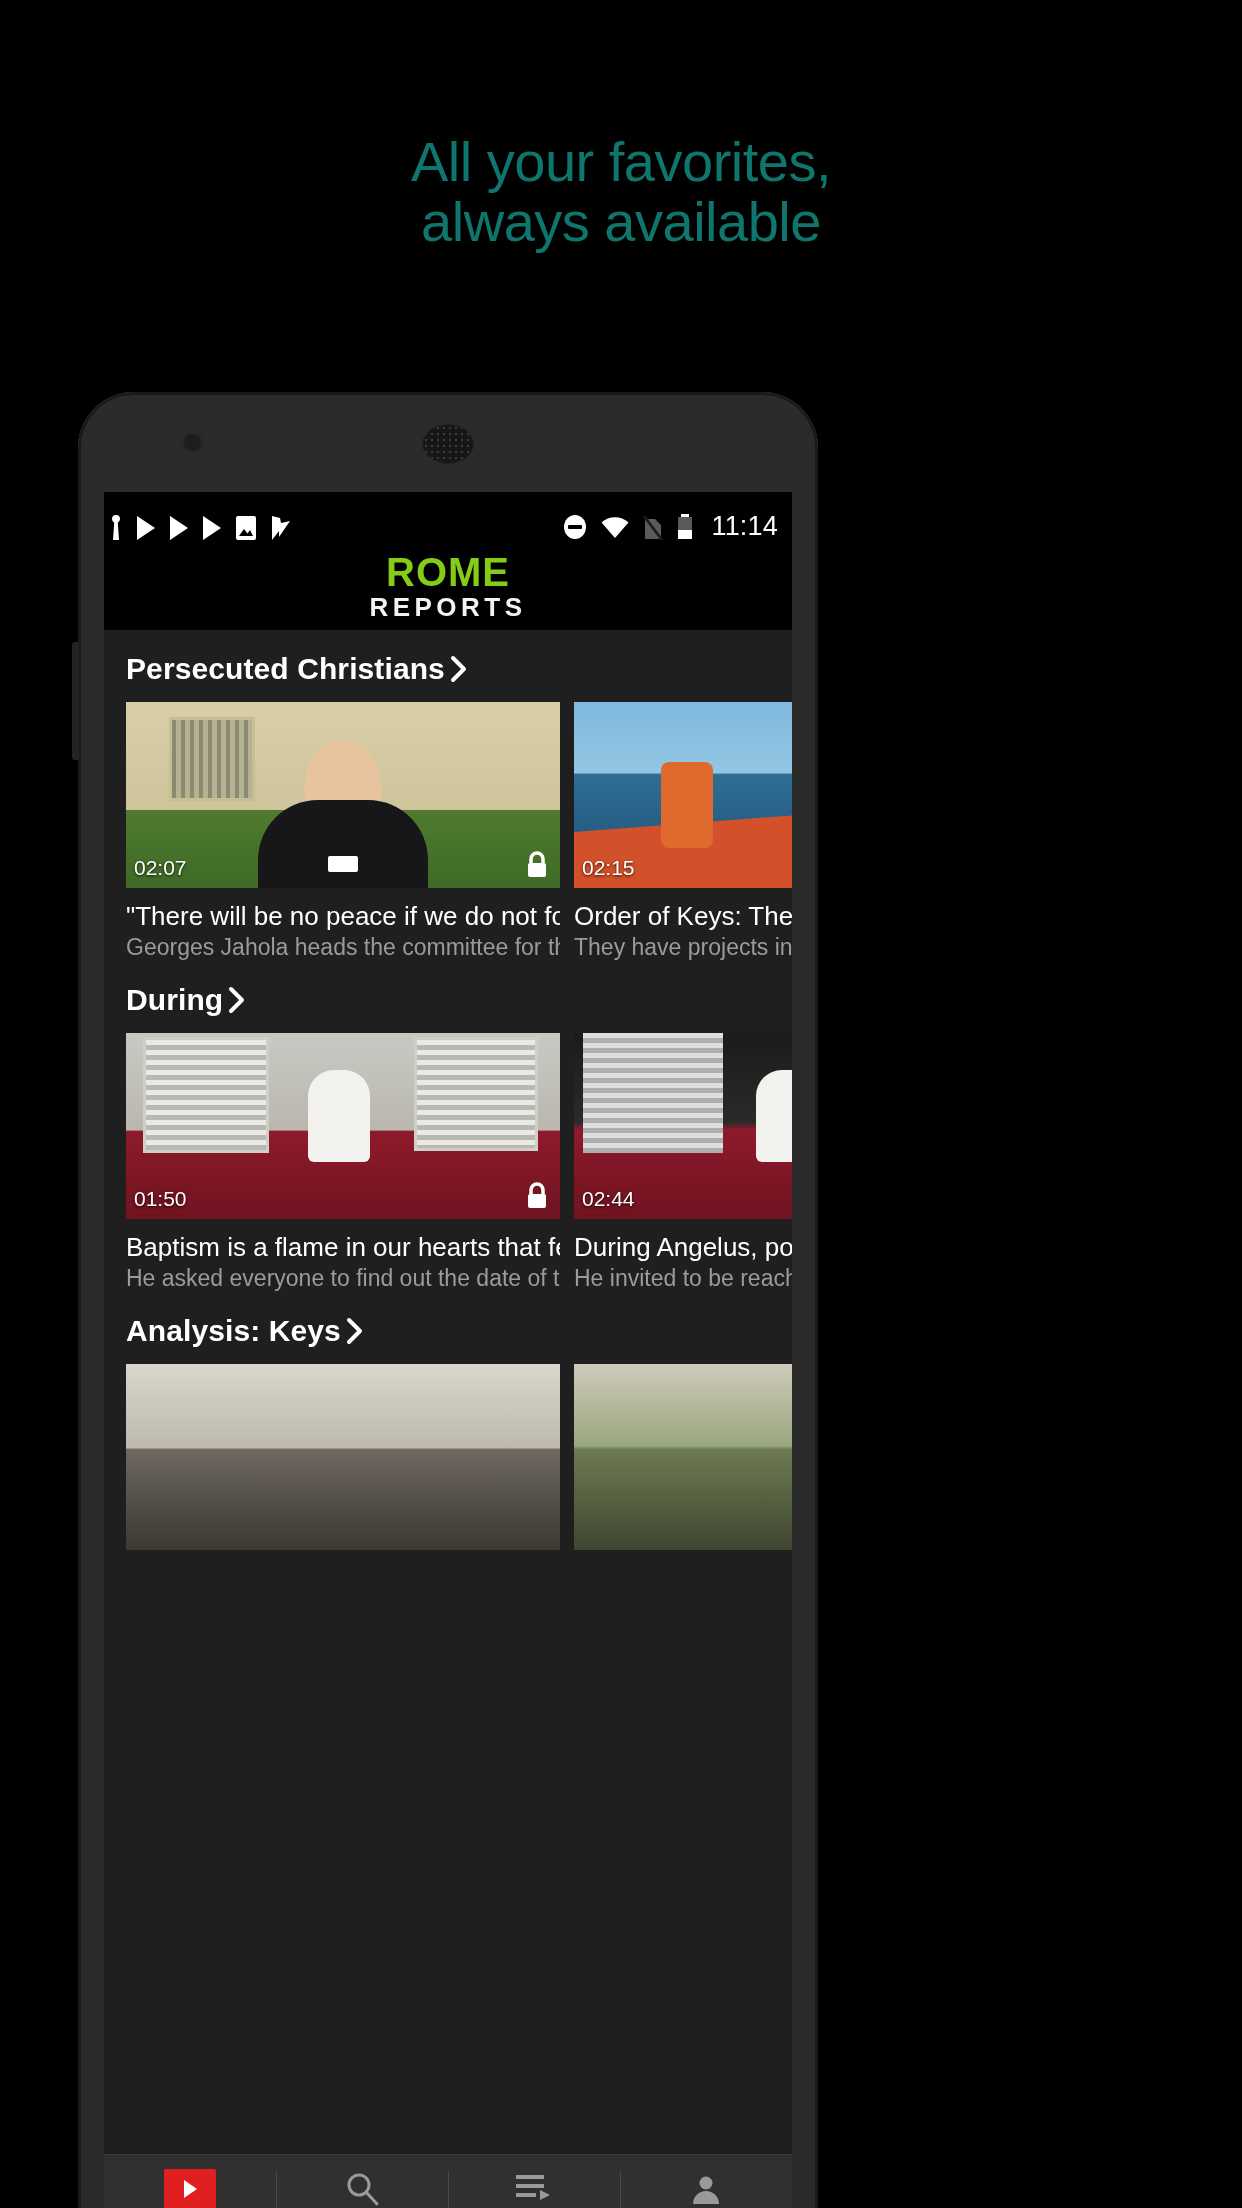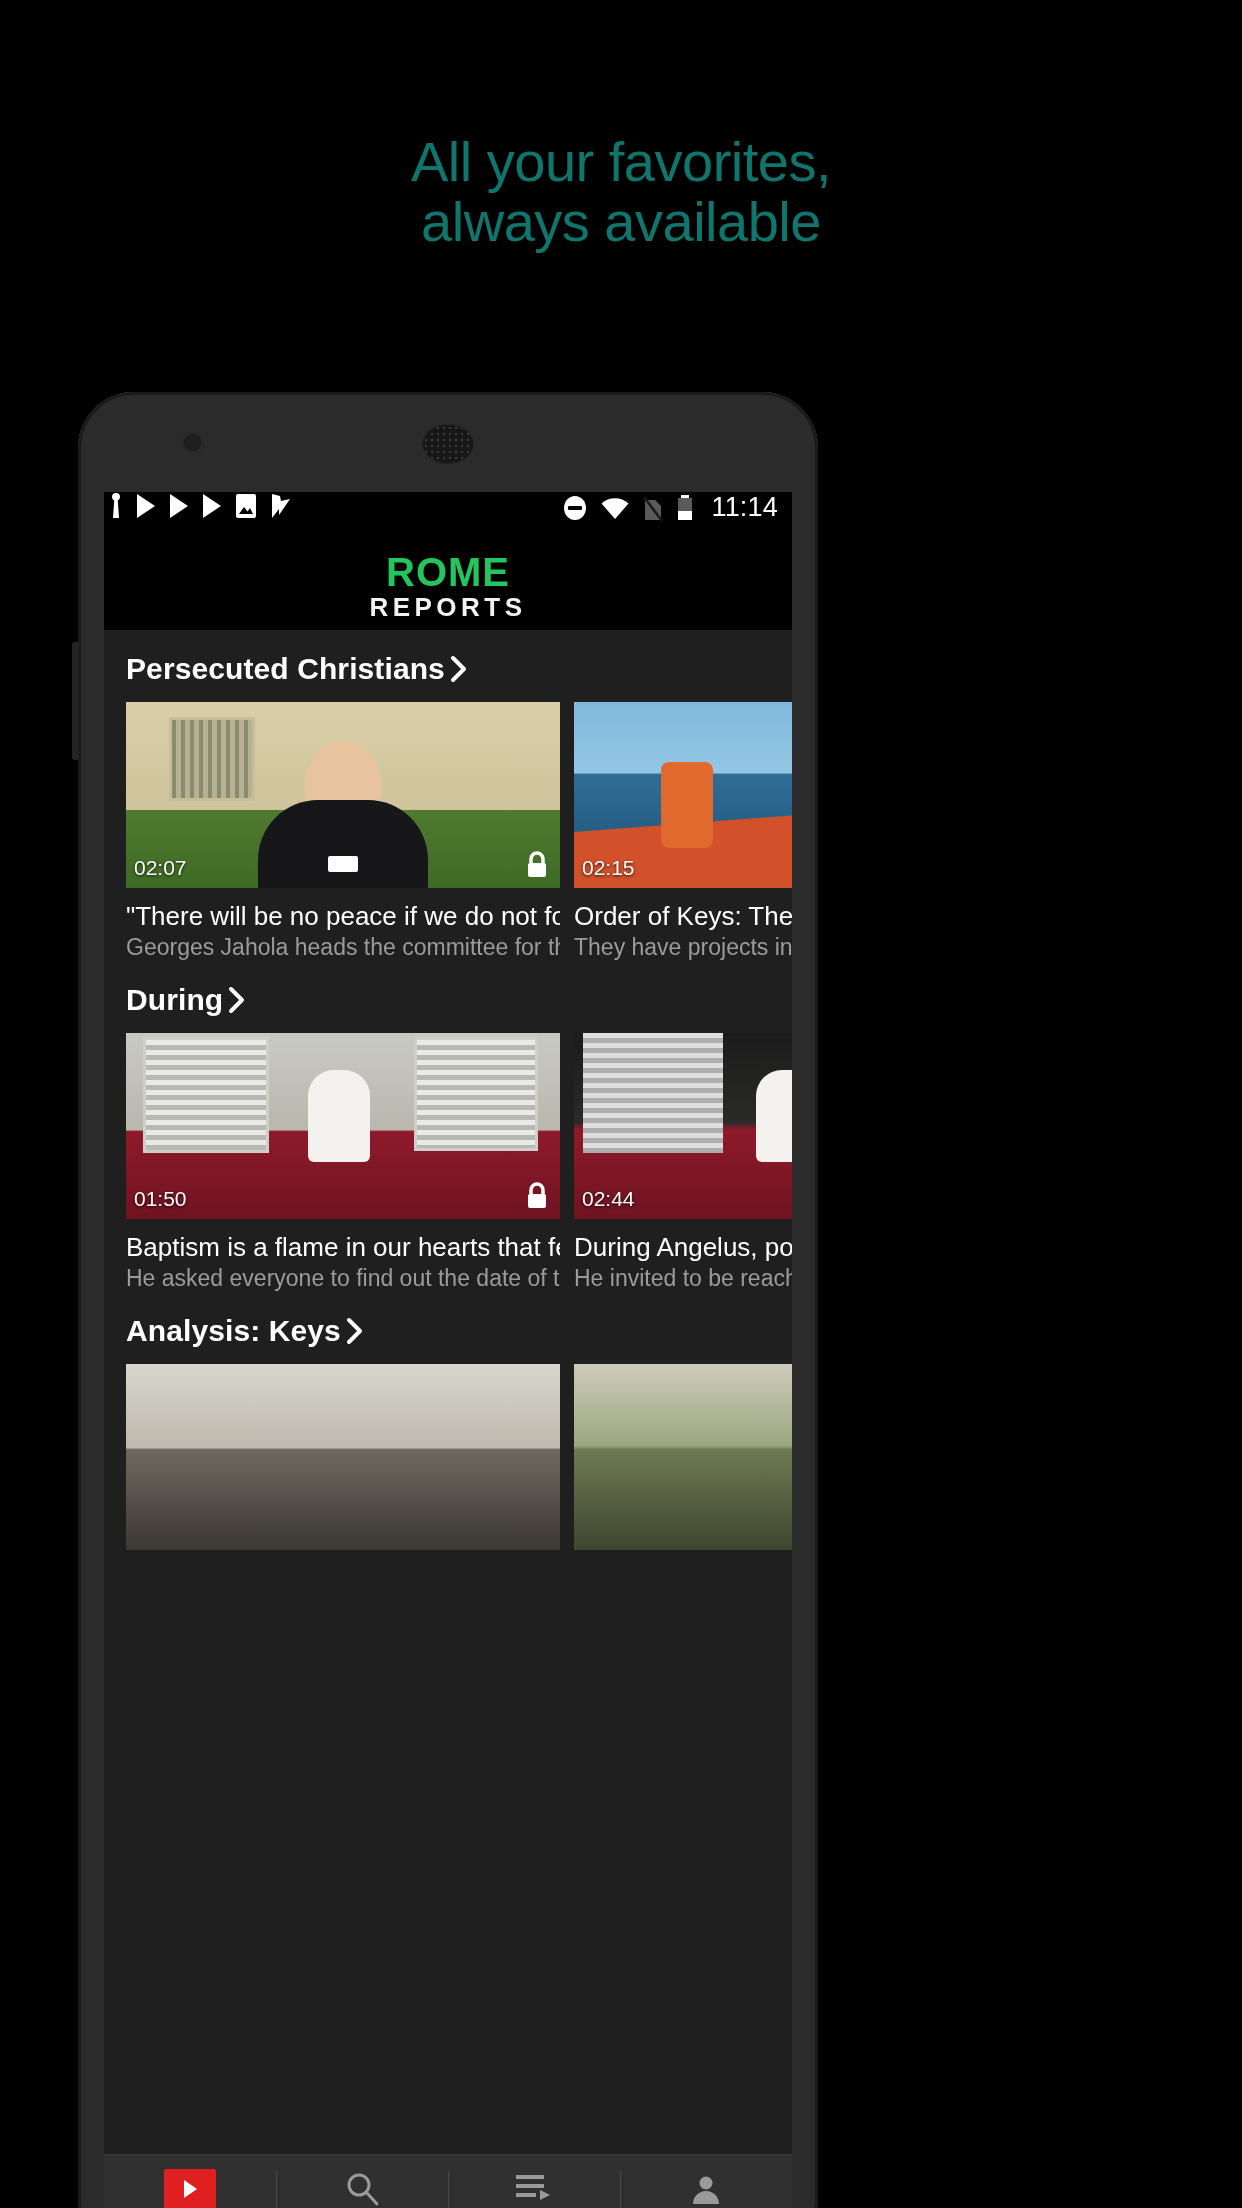--- a/index.html
+++ b/index.html
@@ -71,21 +71,21 @@
     height: 1730px;
     background: #1c1c1c;
     overflow: hidden;
   }
 
   
   .statusbar {
     height: 50px;
     background: #000;
     display: flex;
-    align-items: flex-start;
+    align-items: flex-end;
     padding: 0 14px 0 4px;
     color: #fff;
   }
   .sb-left { display: flex; align-items: center; gap: 11px; flex: 1; }
   .sb-right { display: flex; align-items: center; gap: 11px; }
   .sb-icon { display: block; }
   .sb-time {
     font-size: 27px;
     font-weight: 400;
     letter-spacing: 0.2px;
@@ -99,21 +99,21 @@
     background: #000;
     display: flex;
     align-items: center;
     justify-content: center;
   }
   .logo { text-align: center; line-height: 1; }
   .logo-rome {
     display: block;
     font-size: 40px;
     font-weight: 700;
-    color: #22c55e;
+    color: #84cc16;
     letter-spacing: 1px;
   }
   .logo-reports {
     display: block;
     font-size: 26px;
     font-weight: 700;
     color: #f2f2f2;
     letter-spacing: 4.5px;
     margin-top: 2px;
   }

